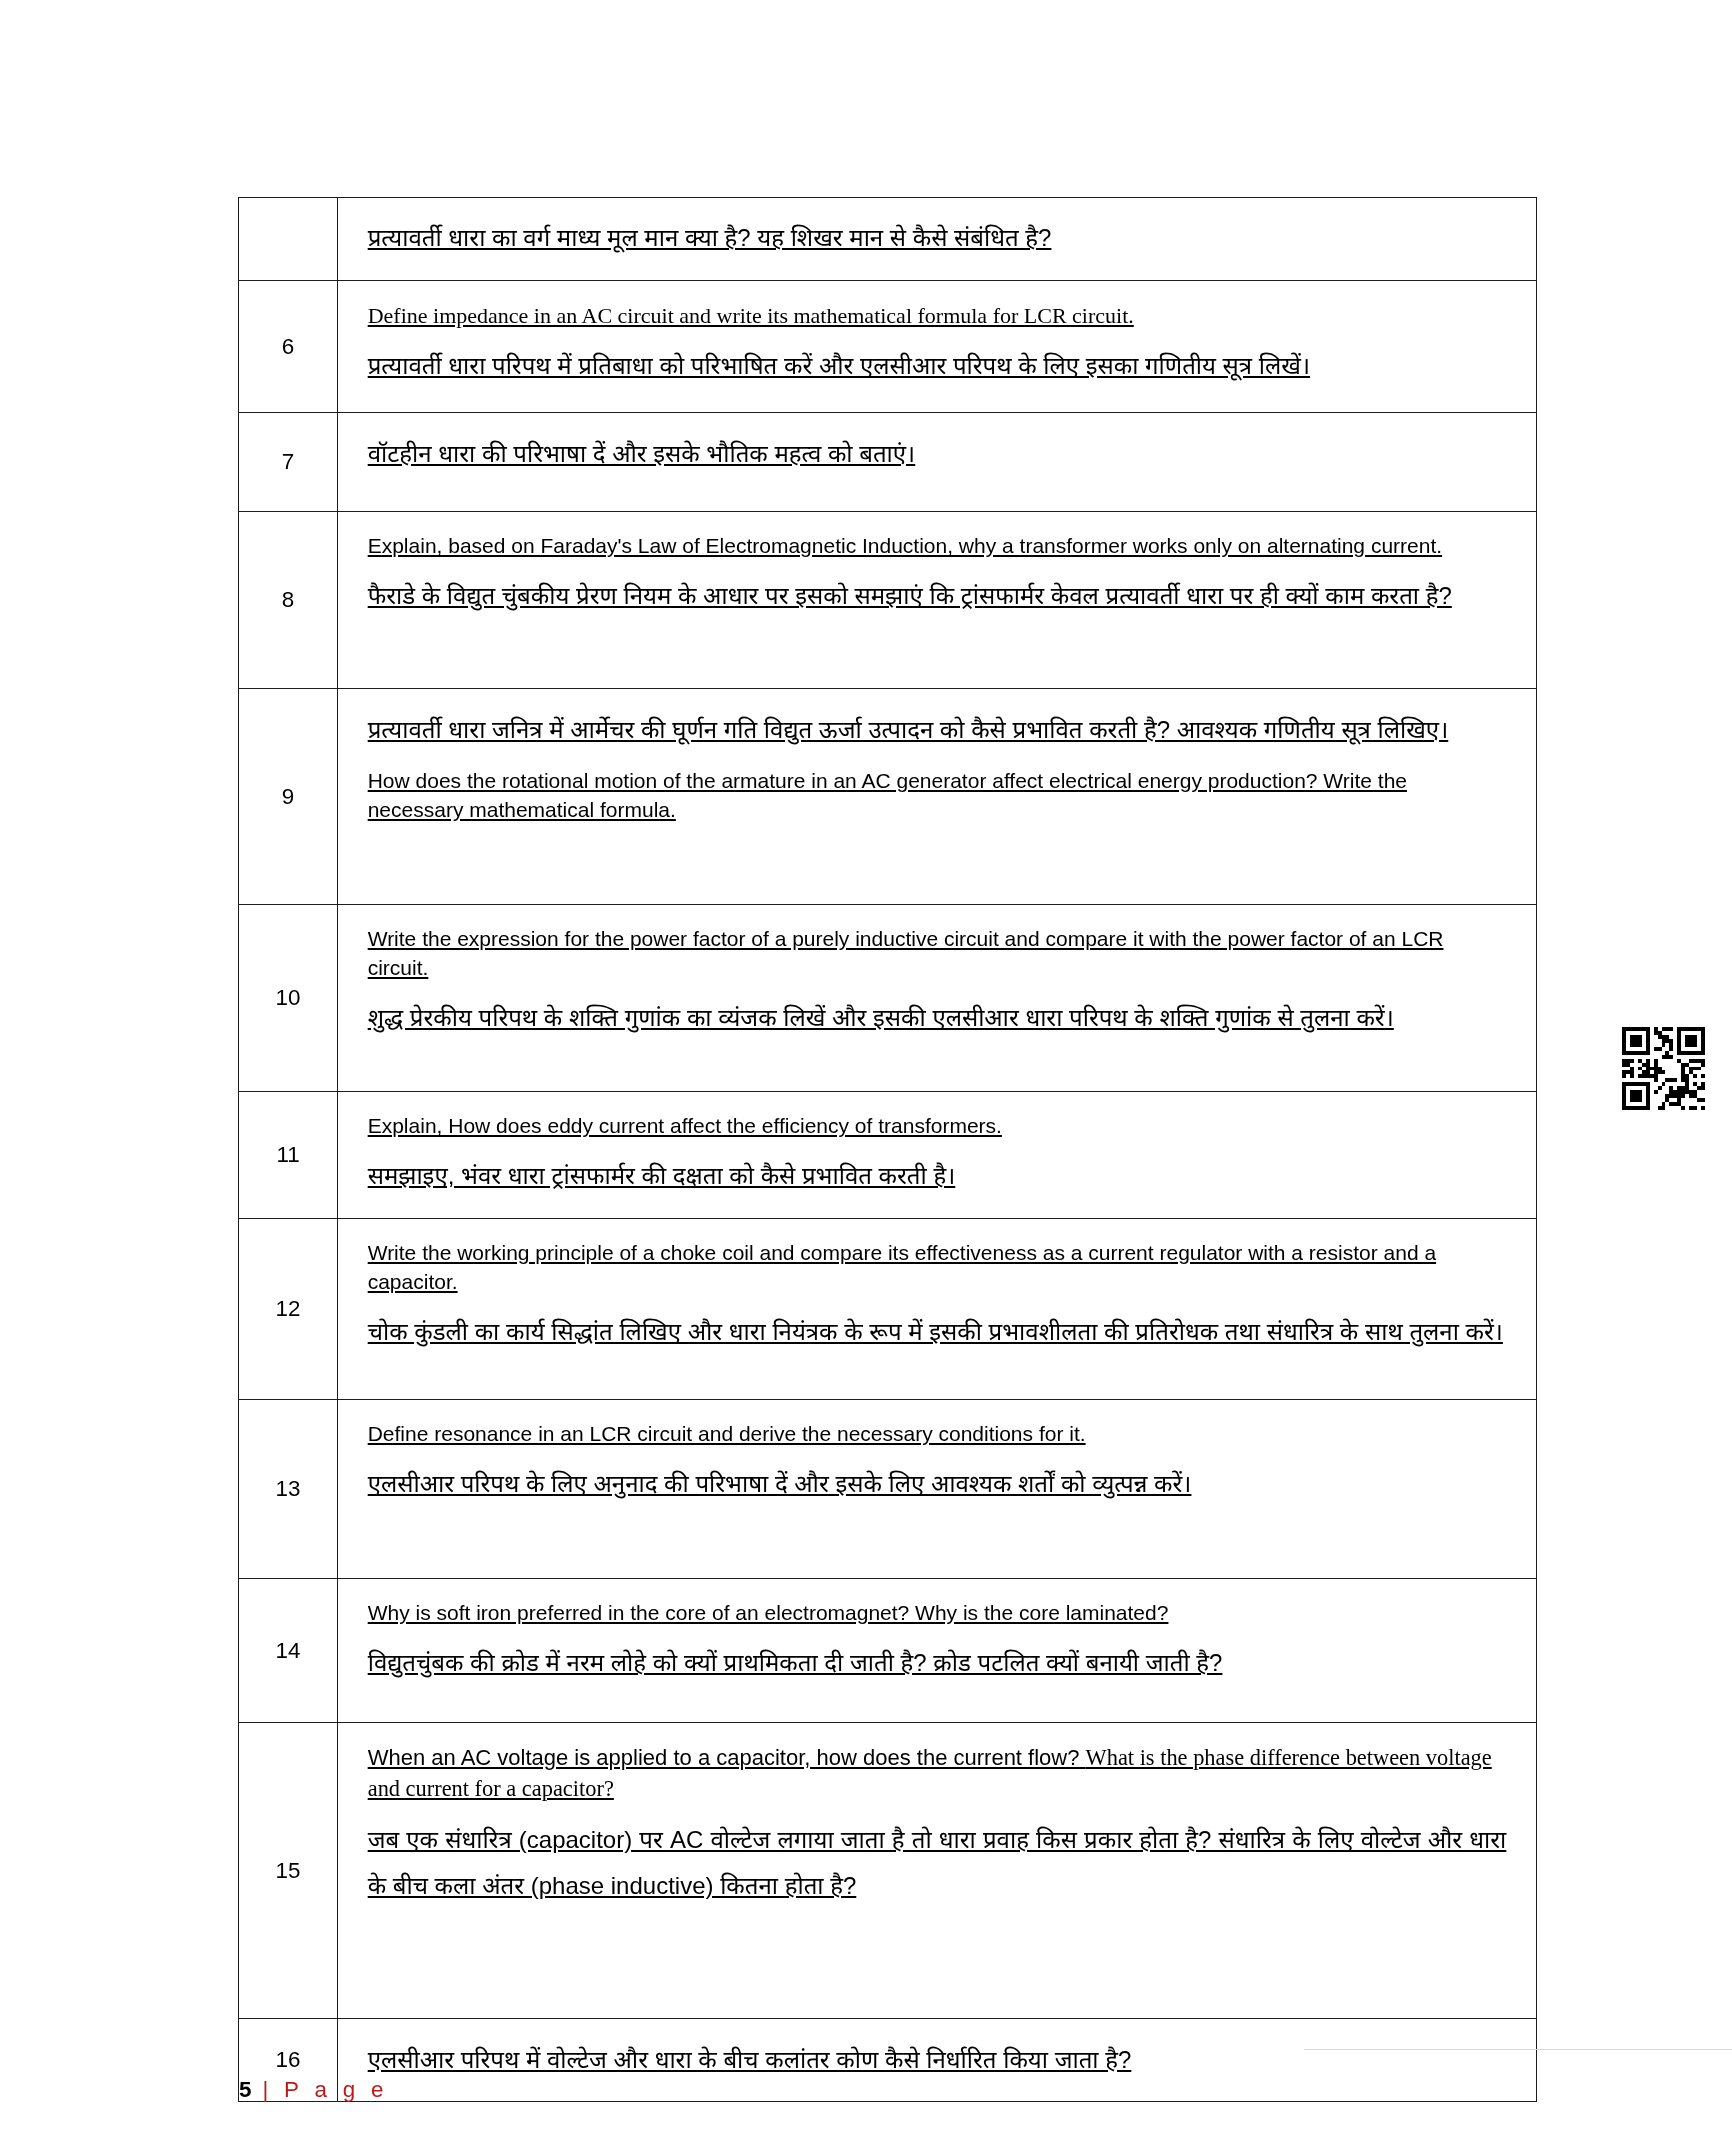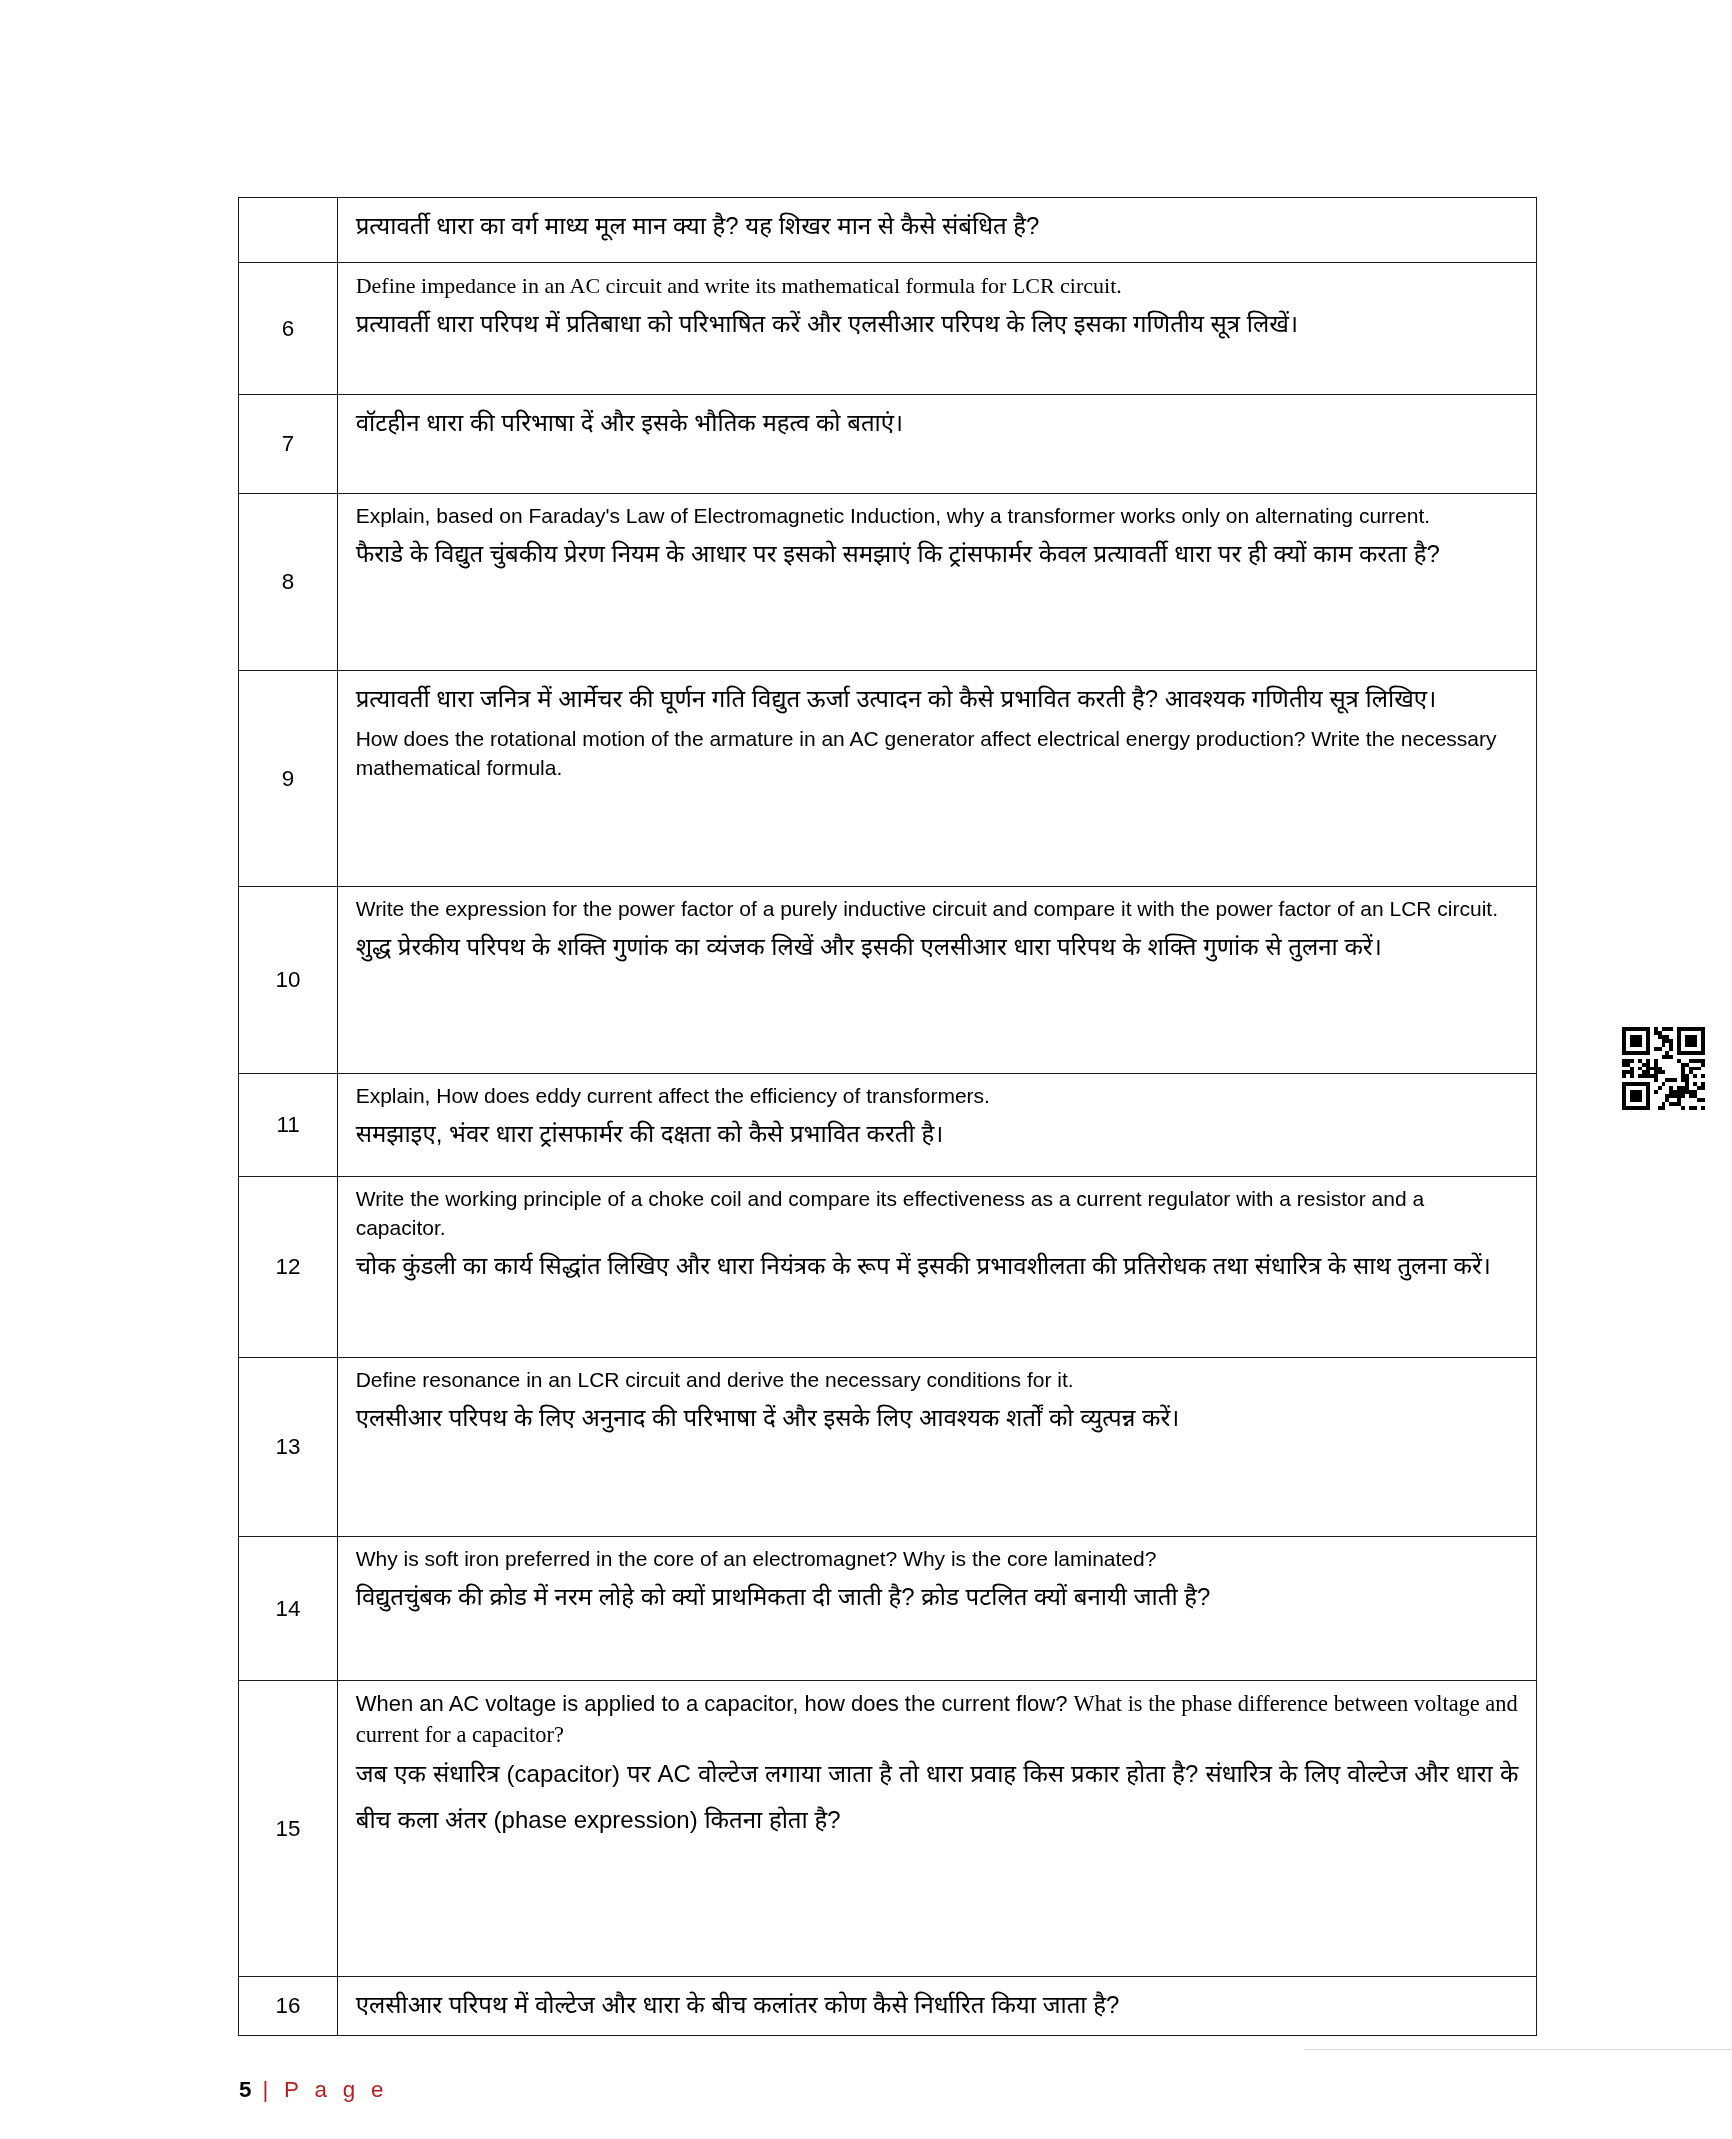--- a/index.html
+++ b/index.html
@@ -32,21 +32,21 @@
     display: flex;
     align-items: center;
     justify-content: center;
     font-size: 22.4px;
     font-family: "Liberation Sans", sans-serif;
   }
   .content-cell {
     flex: 1;
     padding: 5.4px 17.7px 6.8px 17.7px;
   }
-  .line { margin: 0; }
+  .line { margin: 12px; text-decoration: underline; }
   .line.sans {
     font-family: "Liberation Sans", sans-serif;
     font-size: 21px;
     line-height: 1.38;
     padding-top: 2.7px;
   }
   .line.serif {
     font-family: "Liberation Serif", serif;
     font-size: 22px;
     line-height: 1.35;
@@ -174,21 +174,21 @@
           <div class="num-cell">14</div>
           <div class="content-cell">
             <p class="line sans">Why is soft iron preferred in the core of an electromagnet? Why is the core laminated?</p>
             <p class="line hindi">विद्युतचुंबक की क्रोड में नरम लोहे को क्यों प्राथमिकता दी जाती है? क्रोड पटलित क्यों  बनायी जाती है?</p>
           </div>
         </div>
         <div class="row">
           <div class="num-cell">15</div>
           <div class="content-cell">
             <p class="line sans"><span class="sans">When an AC voltage is applied to a capacitor, how does the current flow? </span><span class="serif">What is the phase difference between voltage and current for a capacitor?</span></p>
-            <p class="line hindi">जब एक संधारित्र (capacitor) पर AC वोल्टेज लगाया जाता है तो धारा प्रवाह किस प्रकार होता है?  संधारित्र के लिए वोल्टेज और धारा के बीच कला अंतर (phase expression) कितना होता है?</p>
+            <p class="line hindi">जब एक संधारित्र (capacitor) पर AC वोल्टेज लगाया जाता है तो धारा प्रवाह किस प्रकार होता है?  संधारित्र के लिए वोल्टेज और धारा के बीच कला अंतर (phase inductive) कितना होता है?</p>
           </div>
         </div>
         <div class="row">
           <div class="num-cell">16</div>
           <div class="content-cell">
             <p class="line hindi">एलसीआर परिपथ में वोल्टेज और धारा के बीच कलांतर कोण कैसे निर्धारित किया जाता है?</p>
           </div>
         </div>
       </div>
   </div>

